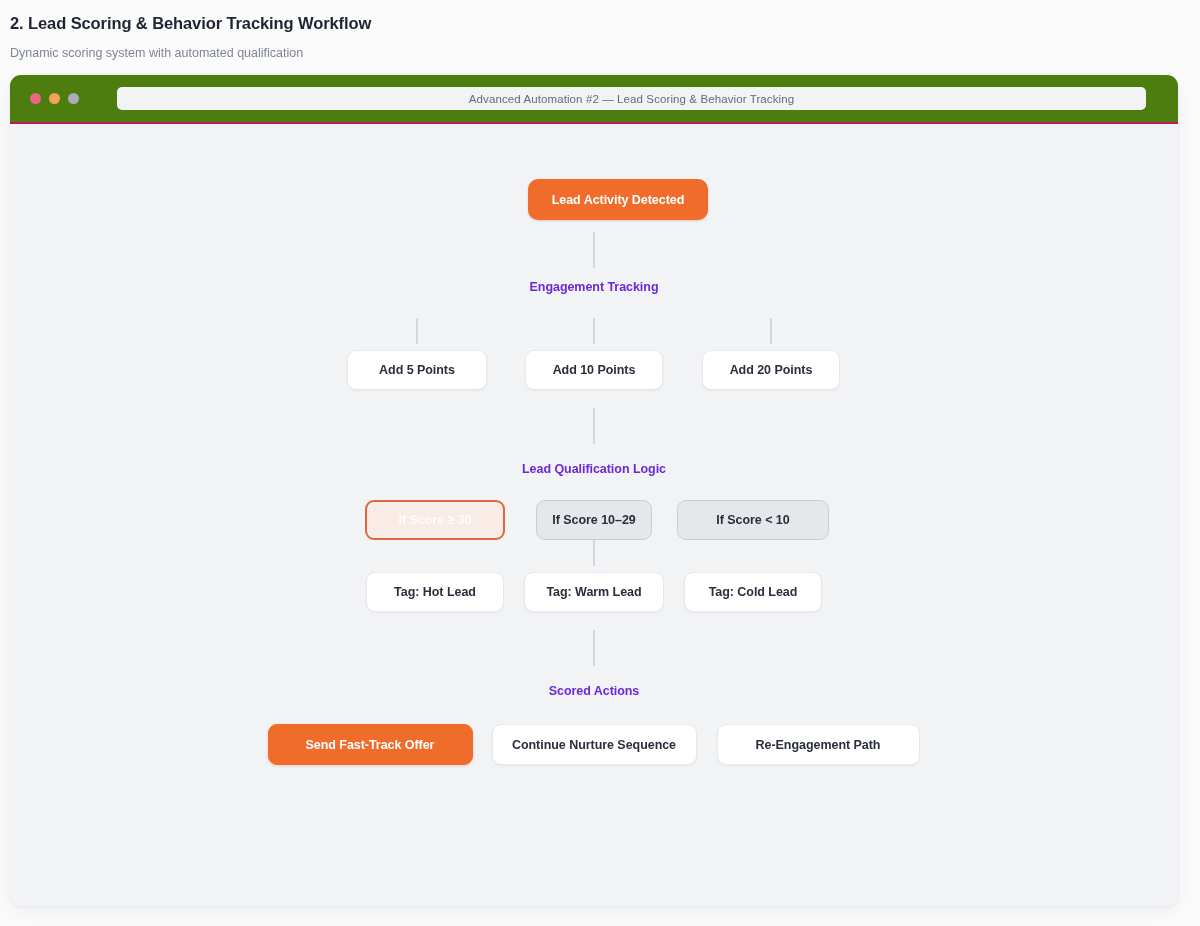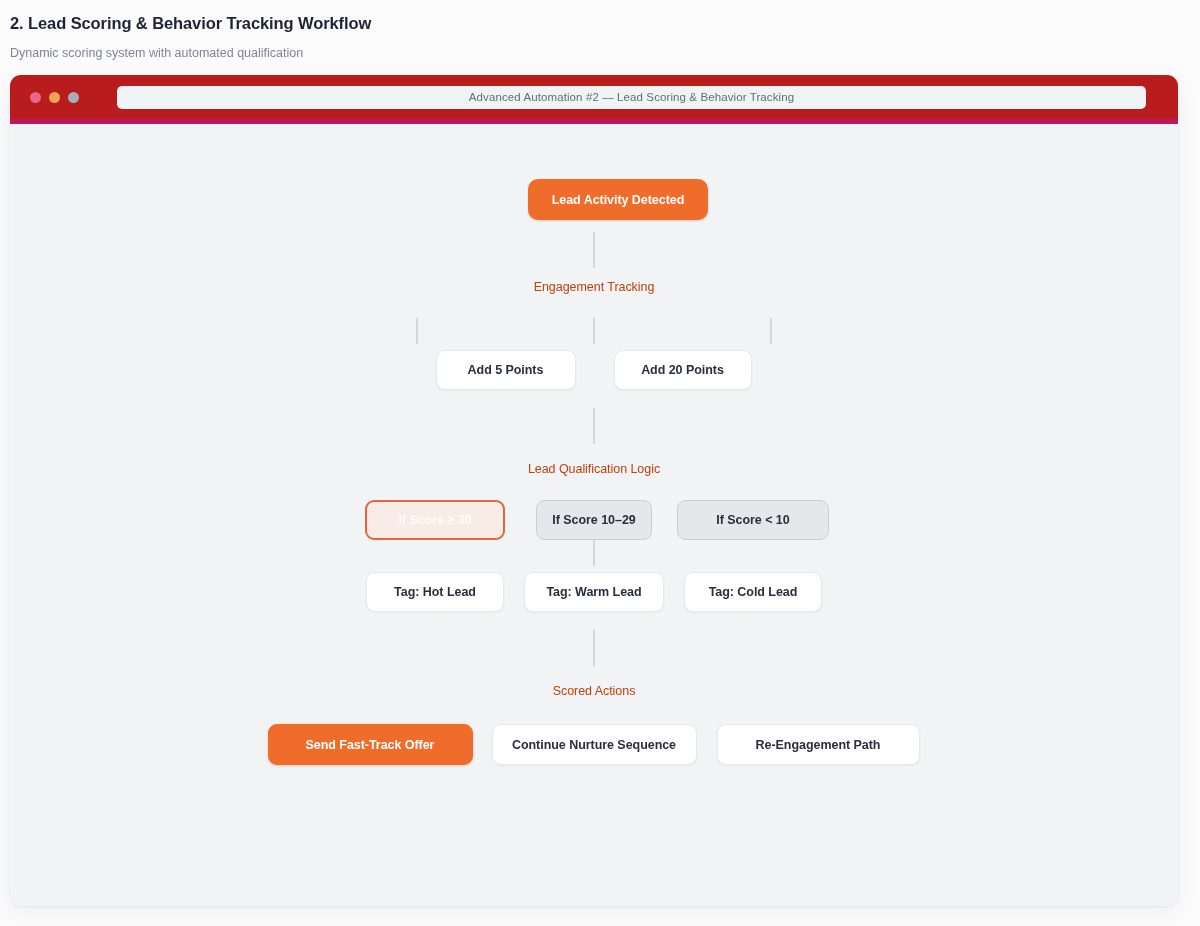--- a/index.html
+++ b/index.html
@@ -39,22 +39,22 @@
     width: 1168px;
     height: 831px;
     background: #f2f3f5;
     border-radius: 11px;
     box-shadow: 0 1px 3px rgba(22,30,50,0.07), 0 6px 22px rgba(22,30,50,0.055);
     overflow: hidden;
   }
 
   .titlebar {
     height: 49px;
-    background: #b91c1c;
-    border-bottom: 5px solid #be185d;
+    background: #4d7c0f;
+    border-bottom: 2px solid #be185d;
     display: flex;
     align-items: center;
     padding: 0 16px 0 20px;
     position: relative;
     text-decoration: underline;
   }
   .dots { display: flex; gap: 8px; align-items: center; }
   .dot { width: 11px; height: 11px; border-radius: 50%; }
   .dot.red    { background: #ea6684; }
   .dot.yellow { background: #f0a258; }
@@ -133,22 +133,22 @@
   .node-action.primary {
     background: #ef6c2a;
     border: 1px solid #ef6c2a;
     color: #ffffff;
     box-shadow: 0 1px 3px rgba(180,80,30,0.22);
   }
 
   
   .section-label {
     font-size: 12.5px;
-    font-weight: normal;
-    color: #c2410c;
+    font-weight: bold;
+    color: #6d28d9;
     letter-spacing: -0.05px;
   }
 
   
   .vline {
     width: 1.6px;
     background: #d3d6dc;
   }
   .vline.main   { height: 36px; }
   .vline.short  { height: 26px; }
@@ -219,20 +219,23 @@
       <div class="branch-slot" style="width:177px;">
         <div class="vline short"></div>
       </div>
     </div>
 
     <div class="row" style="margin-top:6px;">
       <div class="branch-slot" style="width:177px;">
         <div class="node node-action" style="width:140px;">Add 5 Points</div>
       </div>
       <div class="branch-slot" style="width:177px;">
+        <div class="node node-action" style="width:138px;">Add 10 Points</div>
+      </div>
+      <div class="branch-slot" style="width:177px;">
         <div class="node node-action" style="width:138px;">Add 20 Points</div>
       </div>
     </div>
 
     <div class="spacer-18"></div>
     <div class="vline main"></div>
     <div class="spacer-18"></div>
 
     <div class="section-label">Lead Qualification Logic</div>
 

